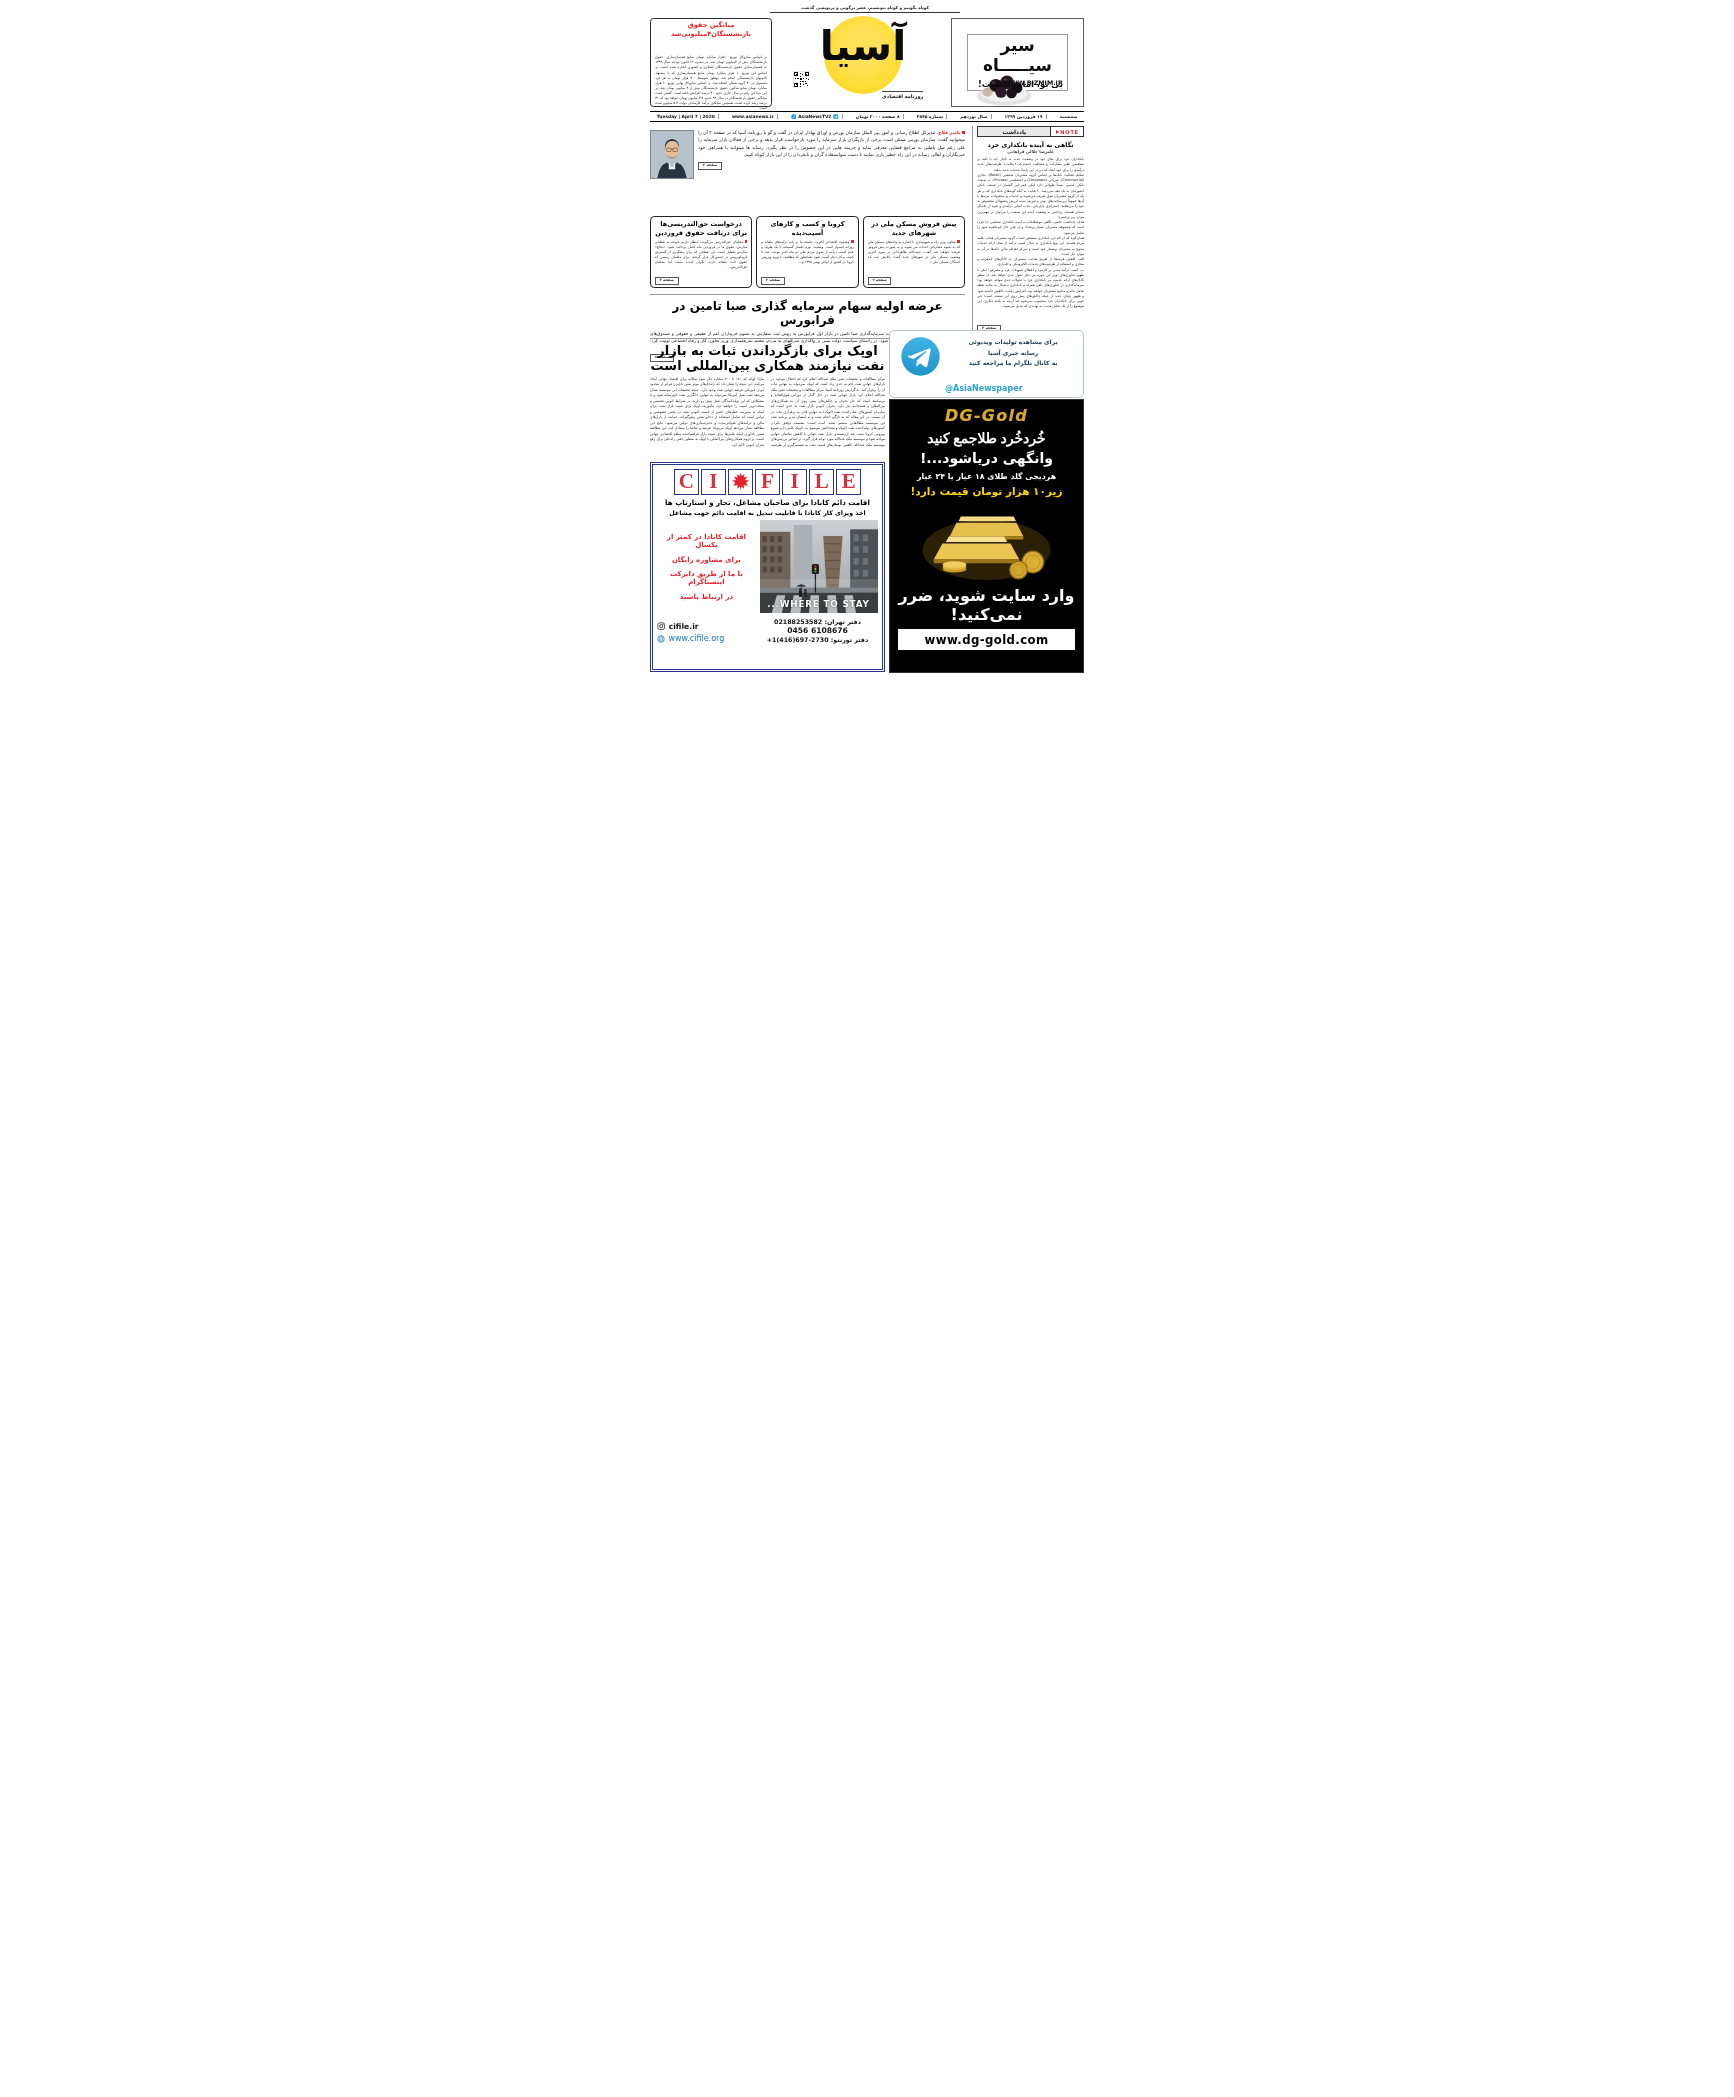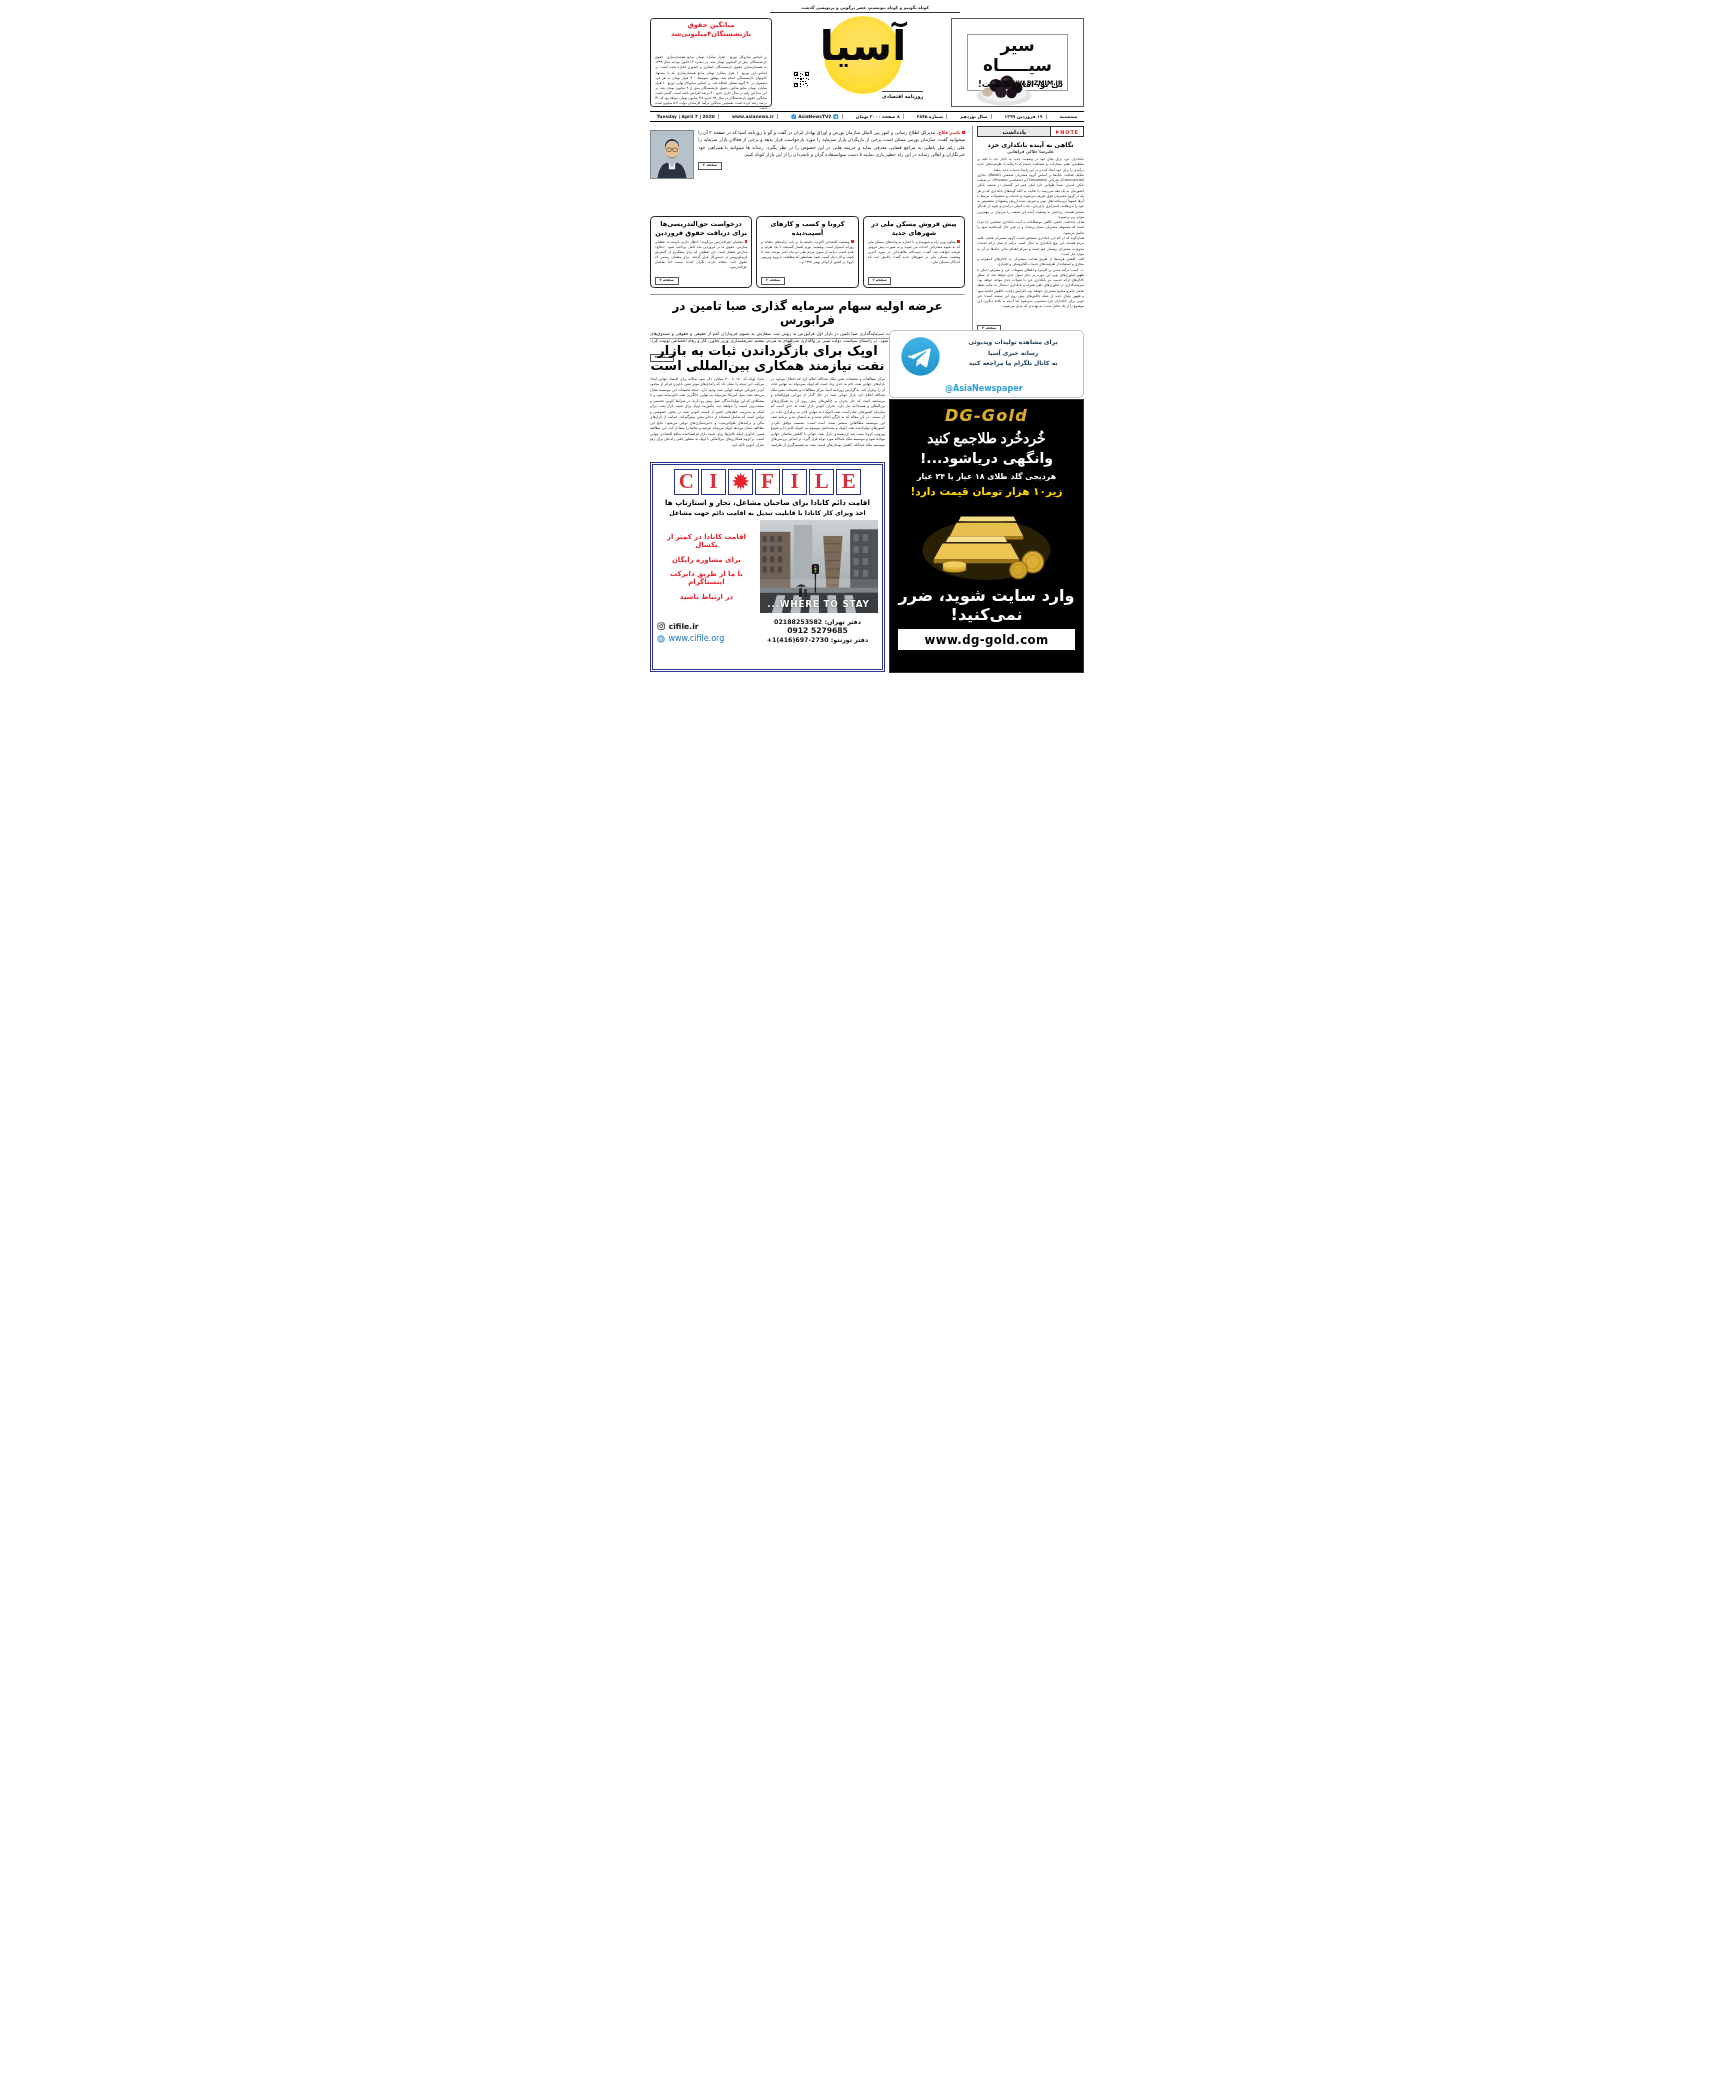--- a/index.html
+++ b/index.html
@@ -426,21 +426,21 @@
         <div class="cf-redlines">
           <div>اقامت کانادا در کمتر از یکسال</div>
           <div>برای مشاوره رایگان</div>
           <div>با ما از طریق دایرکت اینستاگرام</div>
           <div>در ارتباط باشید</div>
         </div>
       </div>
       <div class="cf-bottom">
         <div class="cf-phones">
           <div class="ph1"><span>دفتر تهران:</span> <span class="num">02188253582</span></div>
-          <div class="ph2">0912 5279685</div>
+          <div class="ph2">0456 6108676</div>
           <div class="ph3"><span>دفتر تورنتو:</span> <span class="num">+1(416)697-2730</span></div>
         </div>
         <div class="cf-social">
           <div class="cf-ig">
             <svg width="8.4" height="8.4" viewBox="0 0 24 24">
               <rect x="2.5" y="2.5" width="19" height="19" rx="5" fill="none" stroke="#111" stroke-width="2"></rect>
               <circle cx="12" cy="12" r="4.5" fill="none" stroke="#111" stroke-width="2"></circle>
               <circle cx="17.3" cy="6.7" r="1.5" fill="#111"></circle>
             </svg>
             <span>cifile.ir</span>

